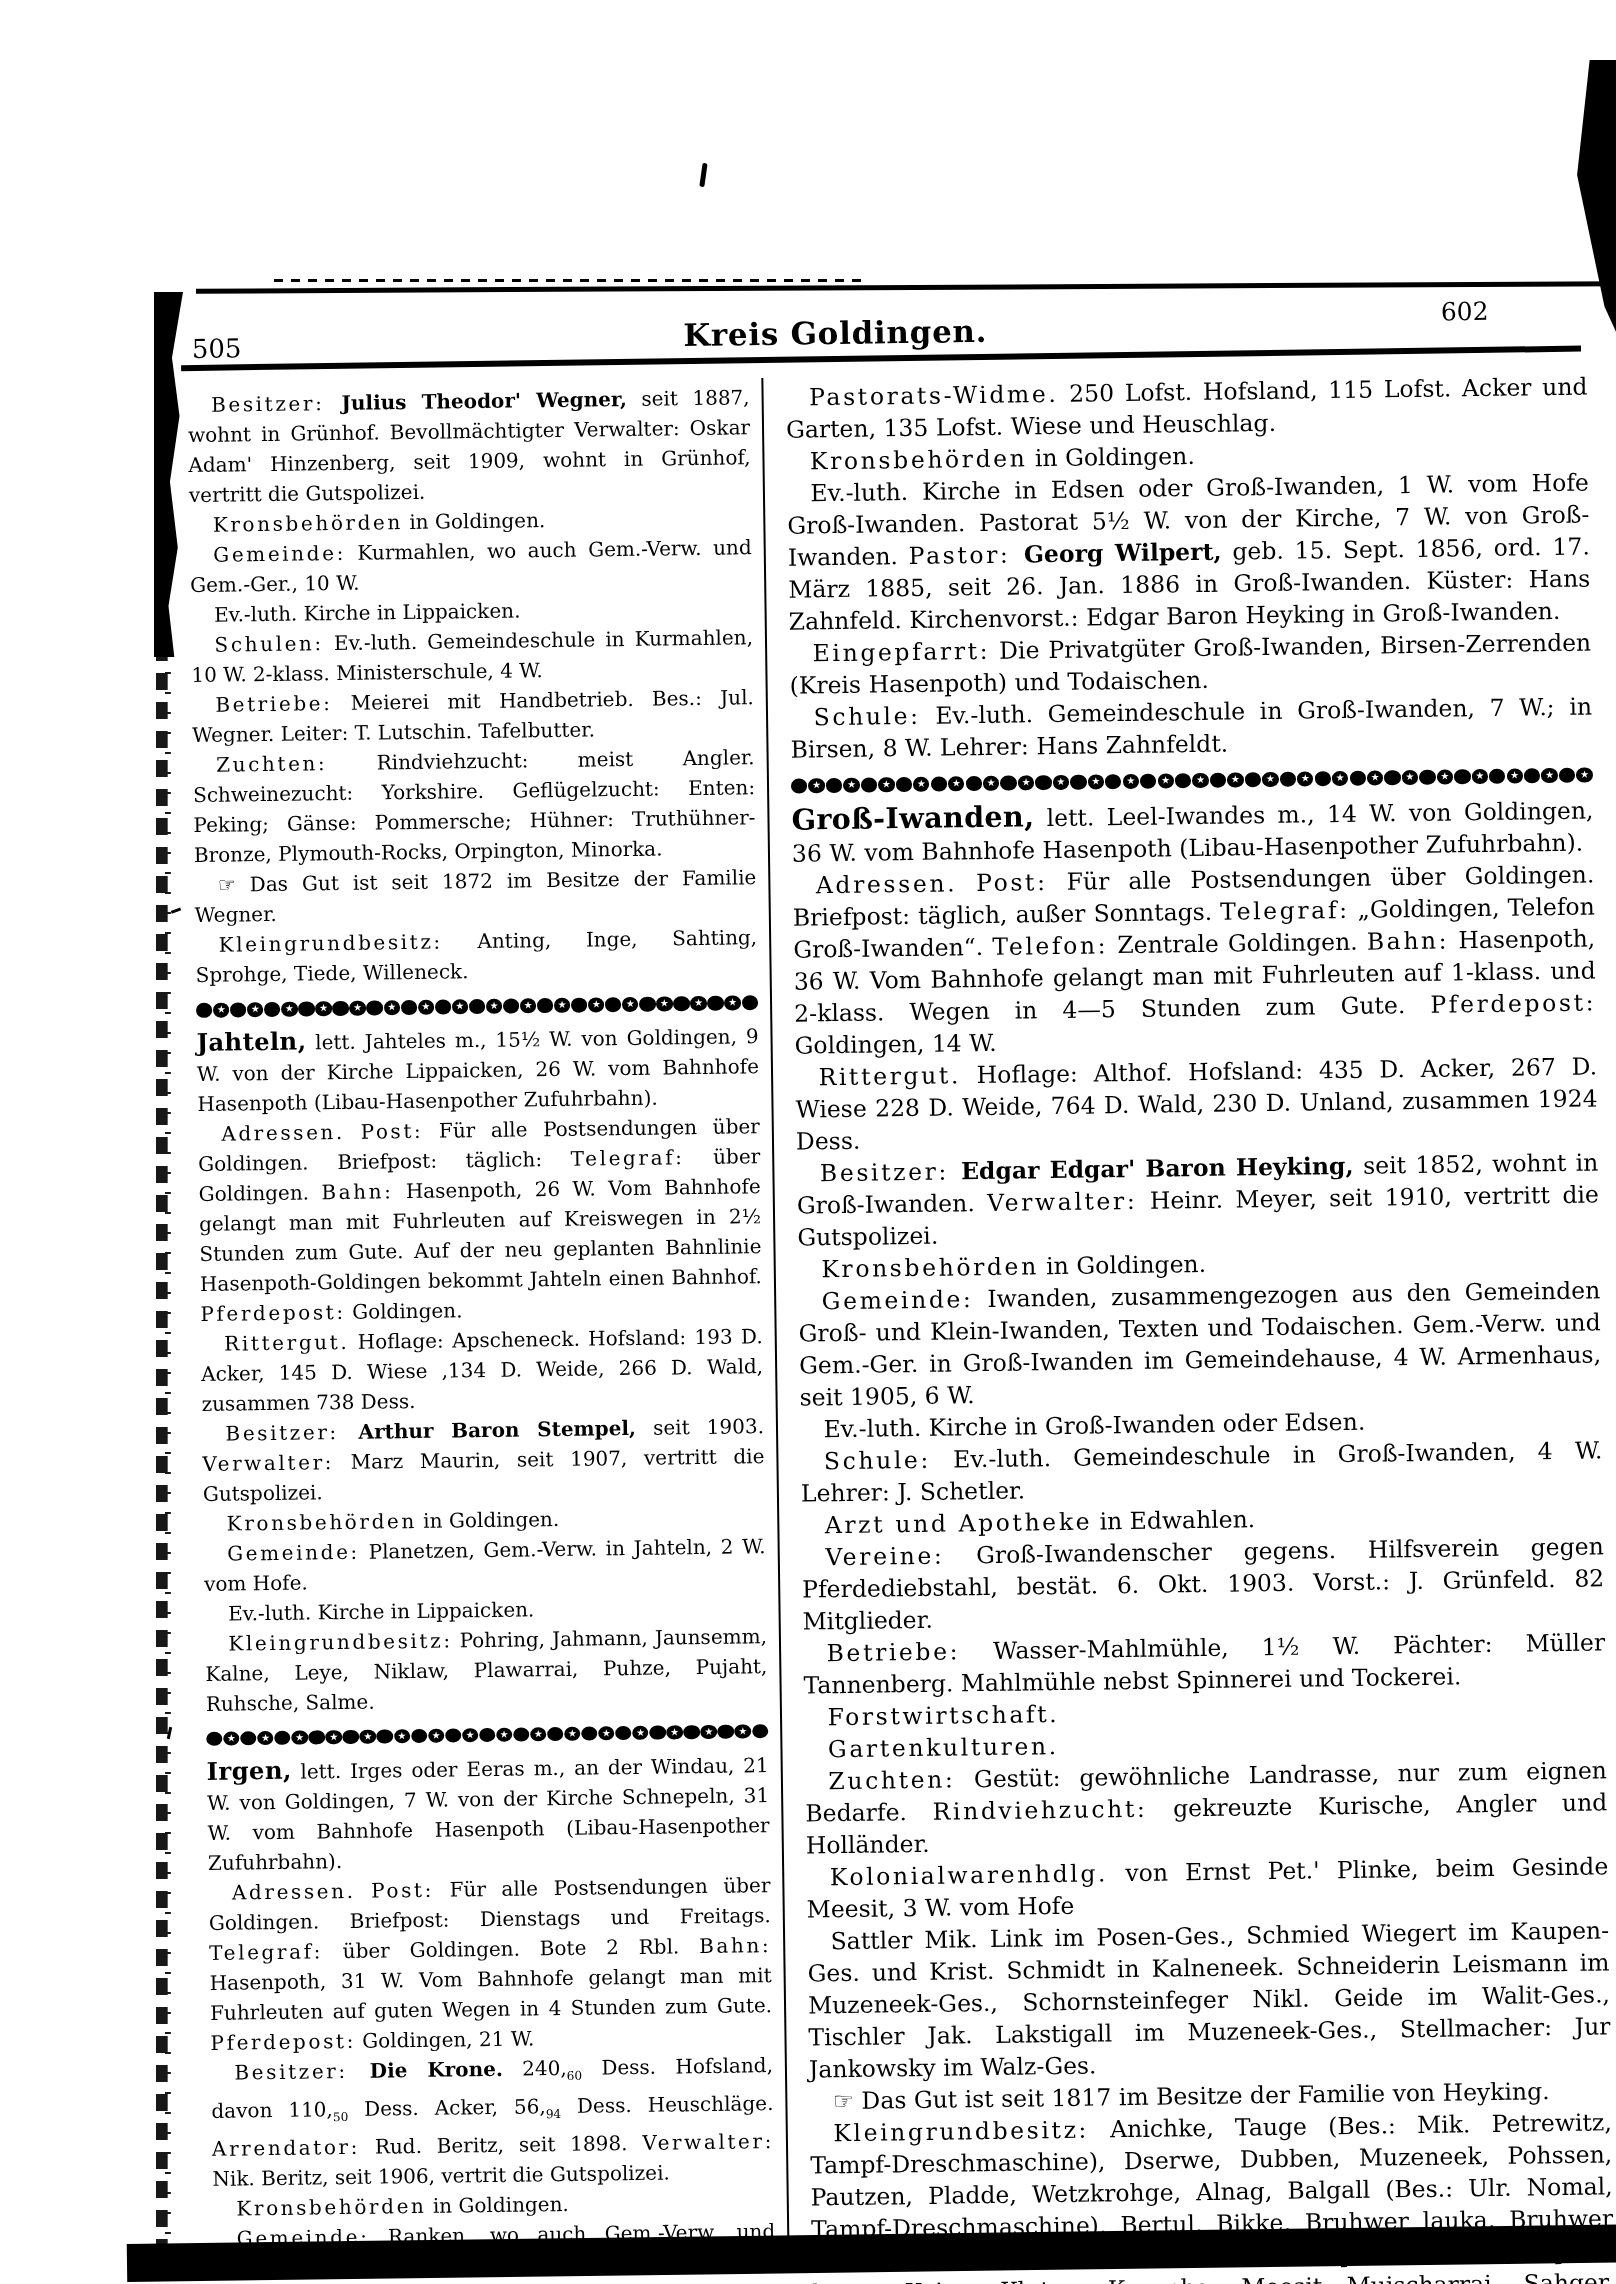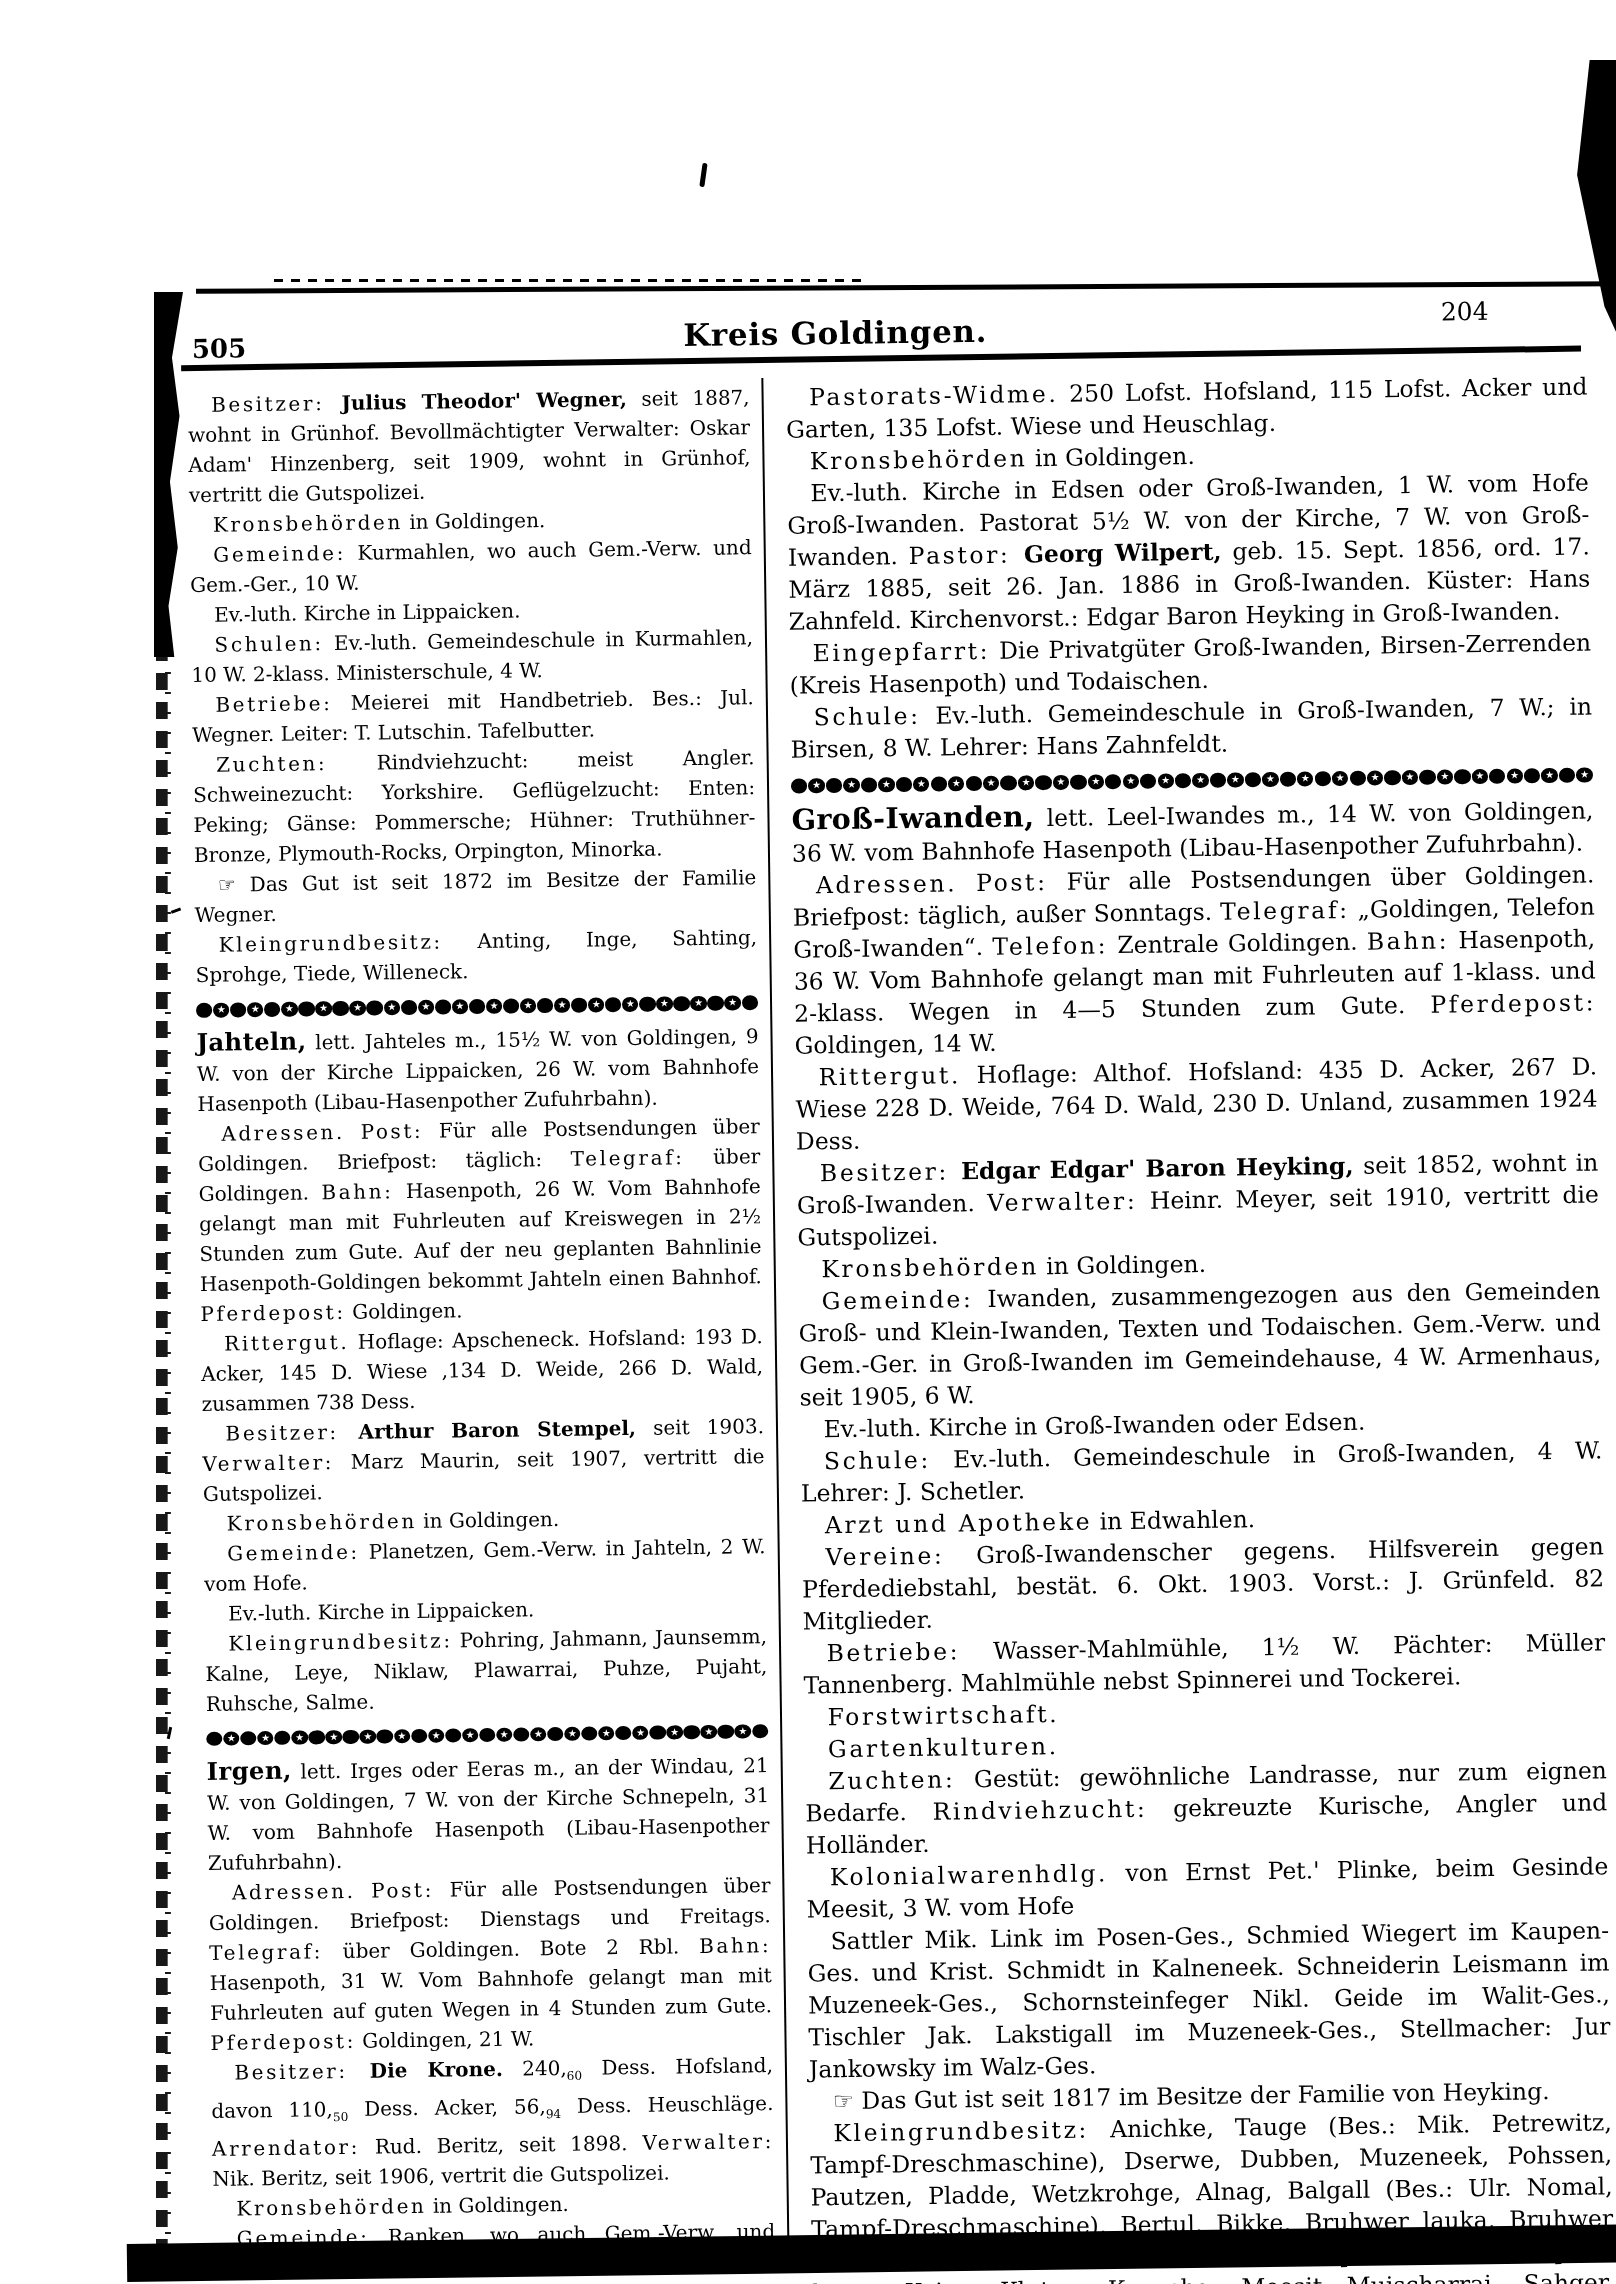--- a/index.html
+++ b/index.html
@@ -23,21 +23,21 @@
     background-position:0 0,9px 3.9px;opacity:.9;}
   .ink-mark{position:absolute;left:701px;top:163px;width:4.6px;height:23.5px;background:#000;border-radius:2px;transform:rotate(8deg);}
   .bottom-bar{position:absolute;left:127px;top:2244px;width:1493px;height:38px;background:#000;
     transform:rotate(-0.75deg);transform-origin:left center;}
   .margin-tick1{position:absolute;left:171px;top:909px;width:10.4px;height:3.3px;background:#000;transform:rotate(-20deg);}
   .margin-tick2{position:absolute;left:168px;top:1727px;width:3.3px;height:11.7px;background:#000;transform:rotate(12deg);}
 
   
   .scan{position:absolute;left:85px;top:282px;width:1499px;transform:rotate(-0.8deg);transform-origin:50% 0;}
   .running-head{position:relative;height:70px;}
-  .pageno-left{position:absolute;left:106px;top:43px;font-size:26px;font-weight:bold;}
+  .pageno-left{position:absolute;left:106px;top:43px;font-size:26px;font-weight:normal;}
   .head-title{position:absolute;left:50%;transform:translateX(-50%);top:33px;font-size:31px;font-weight:bold;letter-spacing:0.7px;}
   .pageno-right{position:absolute;right:96px;top:23.5px;font-size:25px;}
   .head-rule{height:5.9px;background:#000;margin:3.9px 3.9px 0 95px;}
 
   .columns{display:flex;margin:19.6px 0 0 101px;width:1400px;position:relative;align-items:flex-start;}
   .col{display:block;}
   .col-left{width:562px;font-size:20px;line-height:30px;}
   .col-right{width:802px;font-size:23.5px;line-height:32px;margin-left:36px;}
   .v-divider{position:absolute;left:574px;top:-3.9px;width:2px;height:1890px;background:#000;}
 
@@ -63,21 +63,21 @@
 <div class="gutter-noise"></div>
 <div class="ink-mark"></div>
 <div class="margin-tick1"></div>
 <div class="margin-tick2"></div>
 <div class="bottom-bar"></div>
 
 <div class="scan">
   <div class="running-head">
     <span class="pageno-left">505</span>
     <span class="head-title">Kreis Goldingen.</span>
-    <span class="pageno-right">204</span>
+    <span class="pageno-right">602</span>
   </div>
   <div class="head-rule"></div>
 
   <div class="columns">
     <div class="col col-left">
         <p class="para"><span class="sperr">Besitzer: </span><span class="bold">Julius Theodor' Wegner,</span><span> seit 1887, wohnt in Grünhof. Bevollmächtigter Verwalter: Oskar Adam' Hinzenberg, seit 1909, wohnt in Grünhof, vertritt die Gutspolizei.</span></p>
         <p class="para"><span class="sperr">Kronsbehörden</span><span> in Goldingen.</span></p>
         <p class="para"><span class="sperr">Gemeinde:</span><span> Kurmahlen, wo auch Gem.-Verw. und Gem.-Ger., 10 W.</span></p>
         <p class="para"><span>Ev.-luth. Kirche in Lippaicken.</span></p>
         <p class="para"><span class="sperr">Schulen:</span><span> Ev.-luth. Gemeindeschule in Kurmahlen, 10 W. 2-klass. Ministerschule, 4 W.</span></p>

